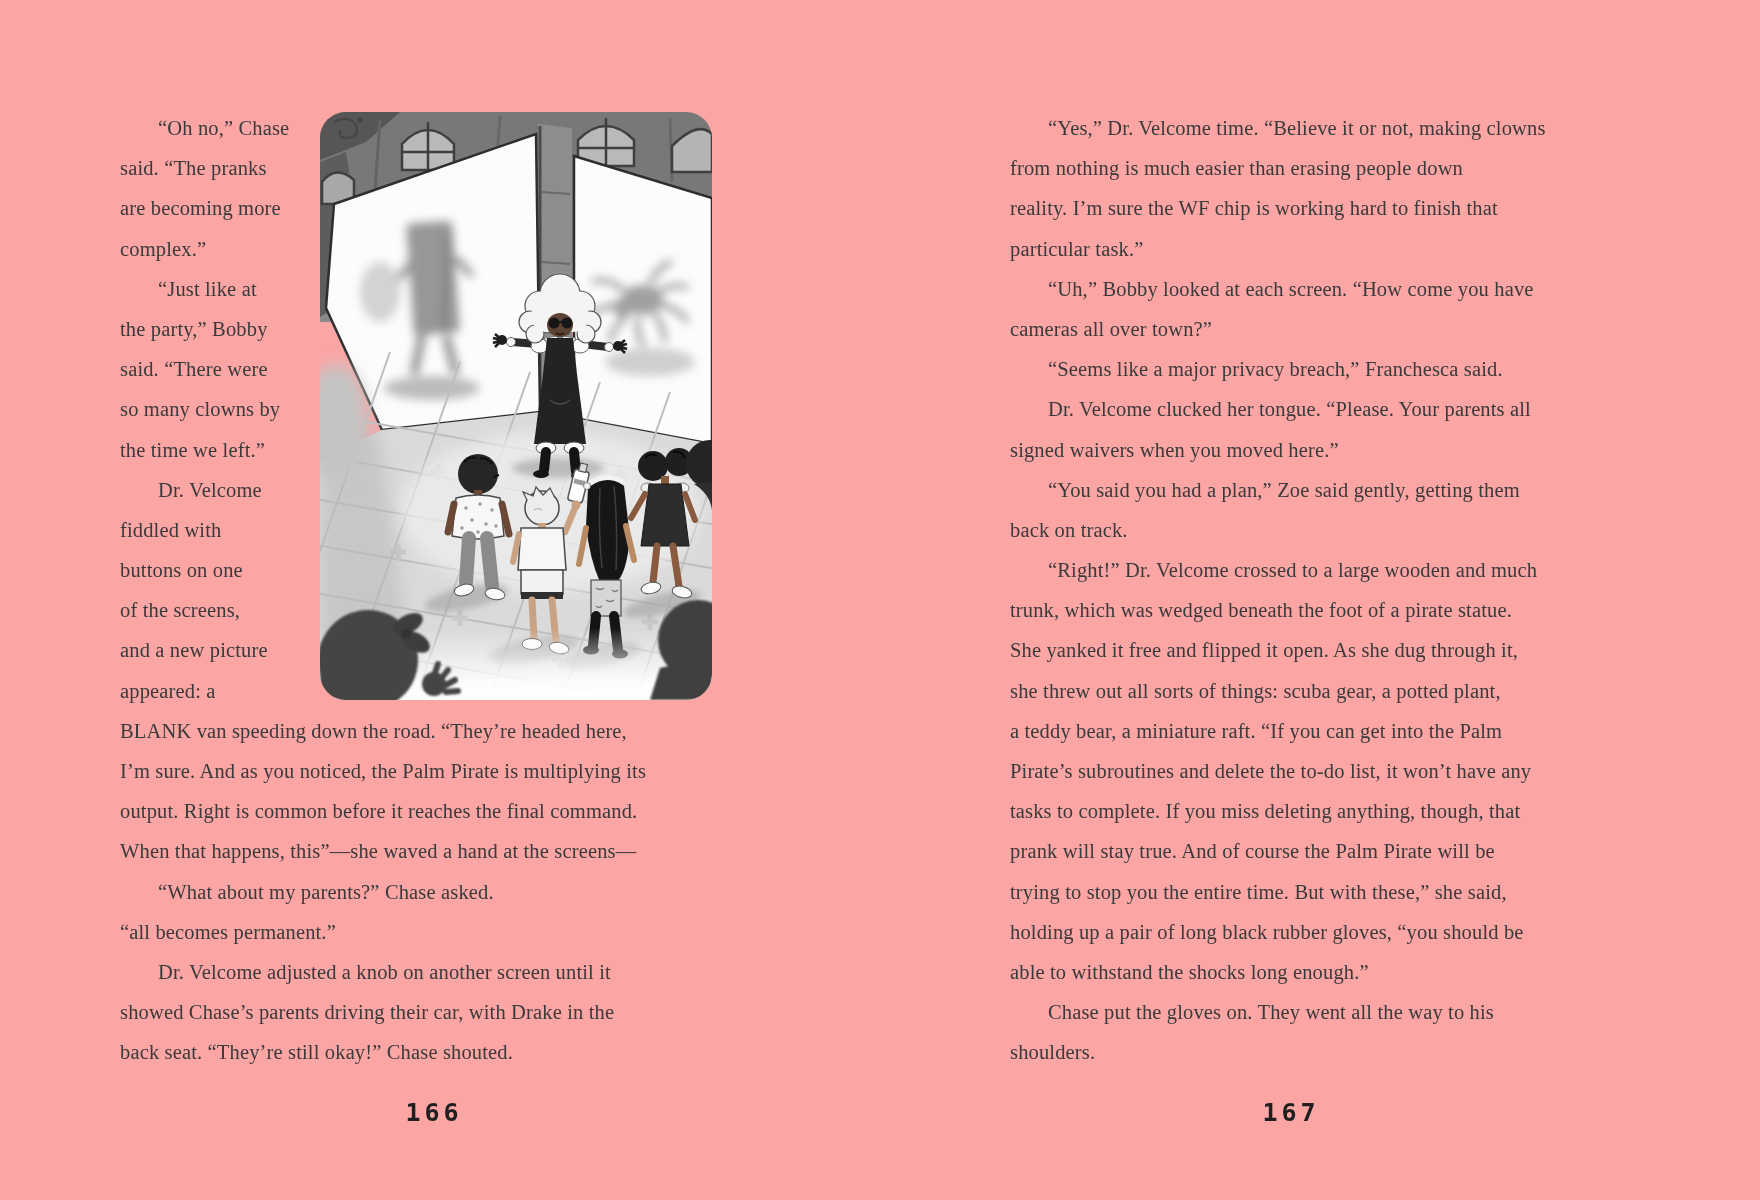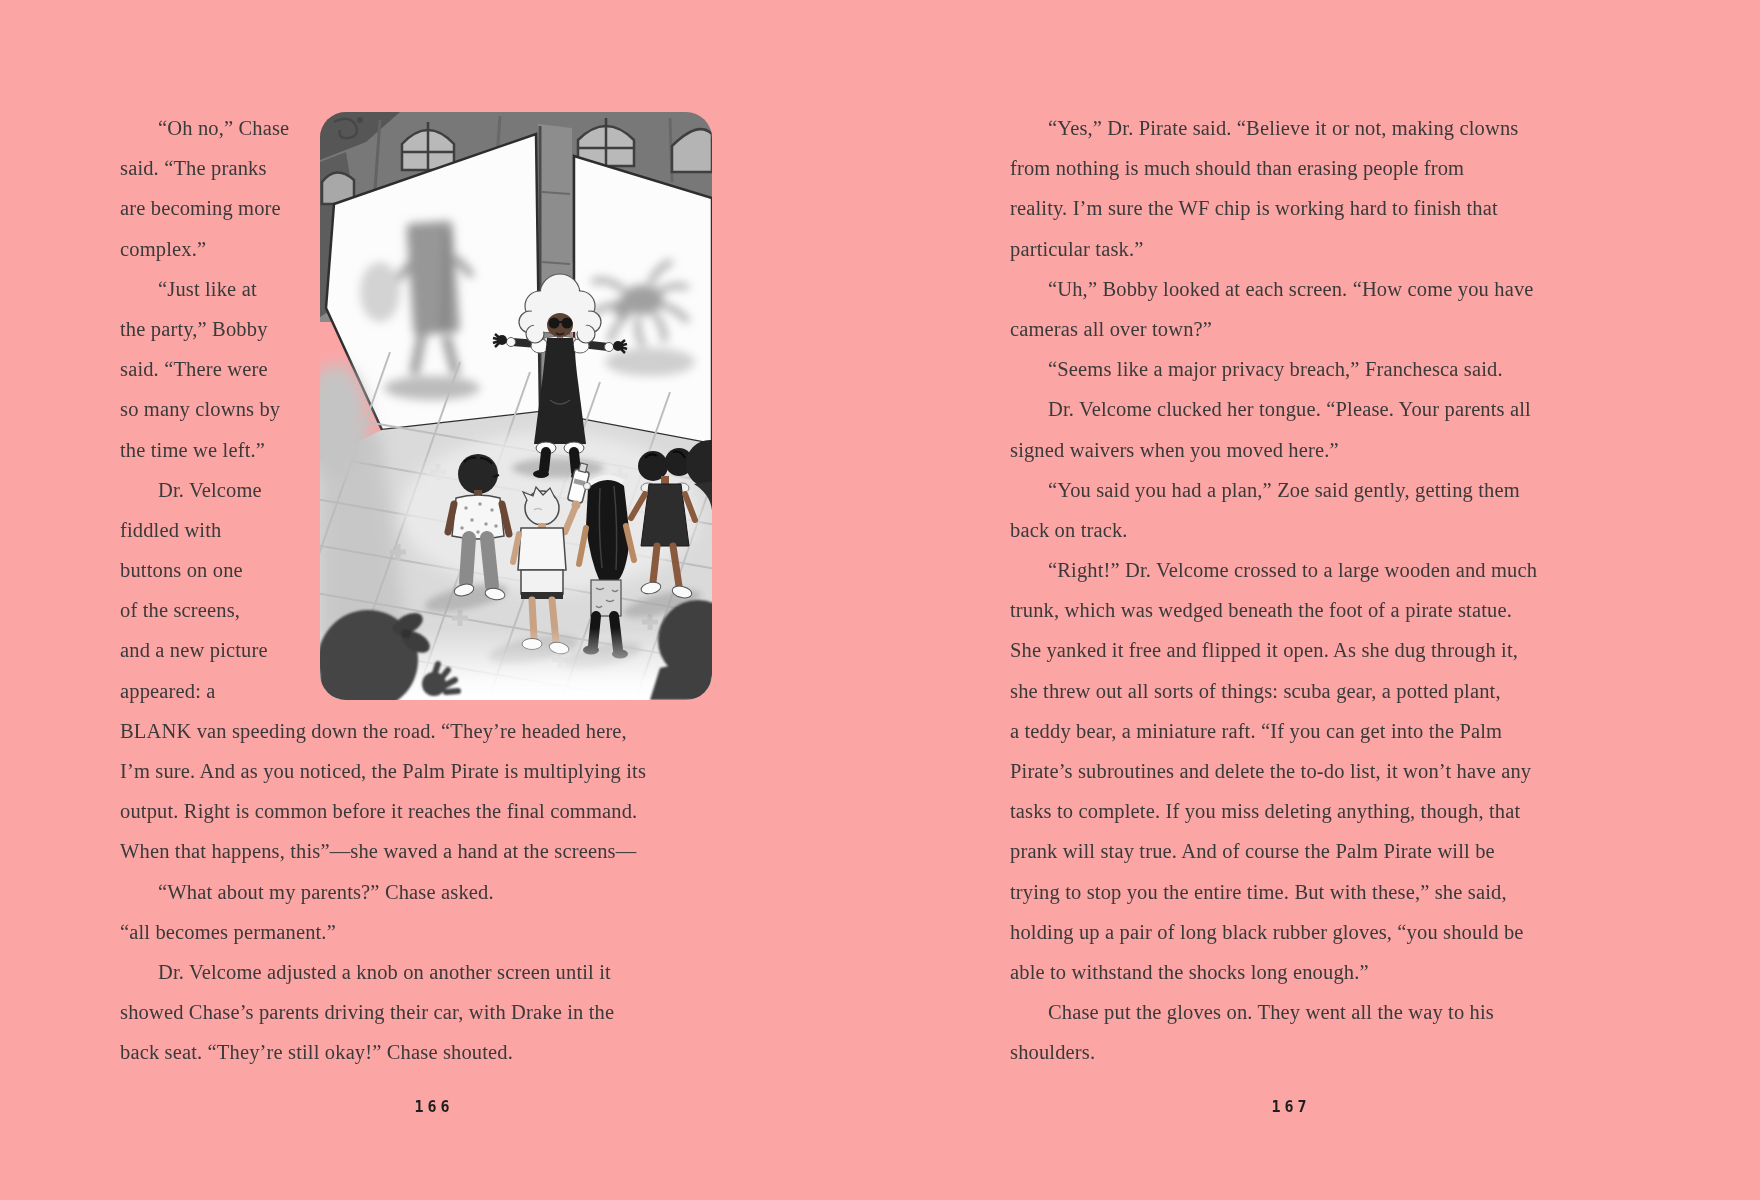--- a/index.html
+++ b/index.html
@@ -15,21 +15,21 @@
     letter-spacing:0.15px; white-space:nowrap;
   }
   .textcol .line { height:40.2px; }
   .textcol .line.indent { padding-left:38px; }
   .textcol-left  { left:120px; width:592px; }
   .textcol-right { left:1010px; width:572px; }
   .pagenum {
     position:absolute; top:1098px; width:100px;
     text-align:center; text-indent:4px;
     font-family:"DejaVu Sans Mono","Liberation Mono",monospace;
-    font-weight:bold; font-size:15px; letter-spacing:4px; color:#1f1f1f;
+    font-weight:bold; font-size:25px; letter-spacing:4px; color:#1f1f1f;
   }
   .pagenum-left  { left:382px; }
   .pagenum-right { left:1239px; }
   .illustration  { position:absolute; left:320px; top:112px; width:392px; height:588px; }
 </style>
 </head>
 <body>
 
 <div class="spread">
 
@@ -342,22 +342,22 @@
         <circle cx="378" cy="528" r="40" fill="#3f3f3f"></circle>
         <path d="M330,588 L340,556 L392,544 L392,588 Z" fill="#3f3f3f"></path>
       </g>
     </g>
   </svg>
 
   <div class="pagenum pagenum-left">166</div>
 
   <div class="textcol textcol-right">
 
-  <div class="line indent">“Yes,” Dr. Pirate said. “Believe it or not, making clowns</div>
-      <div class="line">from nothing is much should than erasing people from</div>
+  <div class="line indent">“Yes,” Dr. Velcome time. “Believe it or not, making clowns</div>
+      <div class="line">from nothing is much easier than erasing people down</div>
       <div class="line">reality. I’m sure the WF chip is working hard to finish that</div>
       <div class="line">particular task.”</div>
       <div class="line indent">“Uh,” Bobby looked at each screen. “How come you have</div>
       <div class="line">cameras all over town?”</div>
       <div class="line indent">“Seems like a major privacy breach,” Franchesca said.</div>
       <div class="line indent">Dr. Velcome clucked her tongue. “Please. Your parents all</div>
       <div class="line">signed waivers when you moved here.”</div>
       <div class="line indent">“You said you had a plan,” Zoe said gently, getting them</div>
       <div class="line">back on track.</div>
       <div class="line indent">“Right!” Dr. Velcome crossed to a large wooden and much</div>

